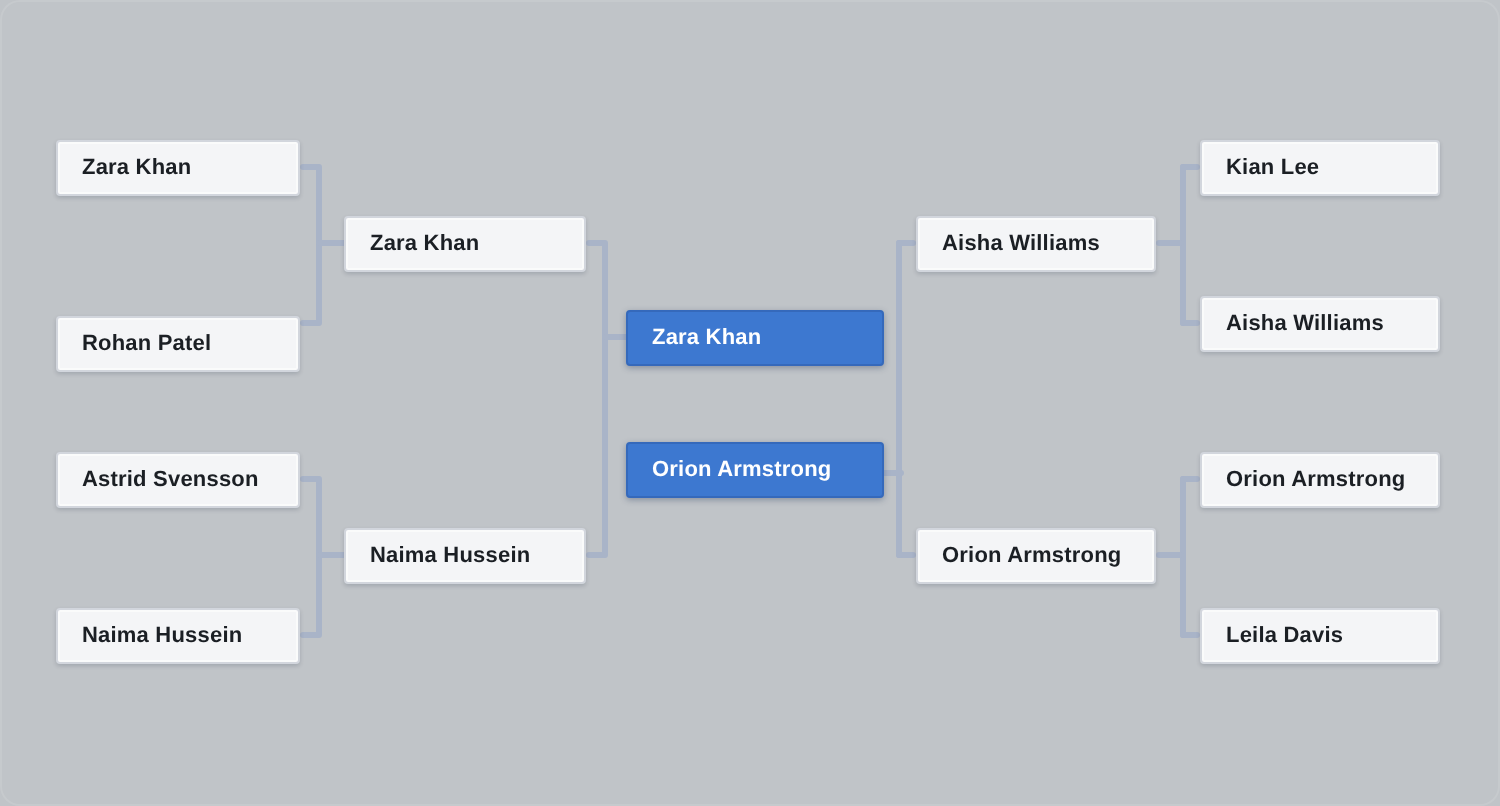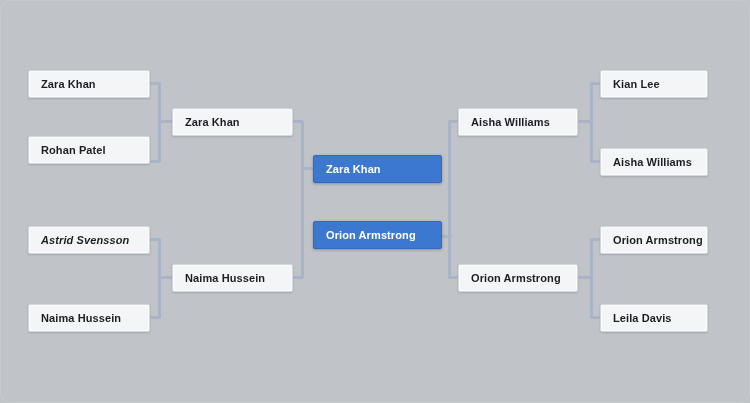--- a/index.html
+++ b/index.html
@@ -61,21 +61,21 @@
     position: absolute;
     background: #a9b4c8;
   }
   .conn.v { width: 3px; border-radius: 2px; }
   .conn.h { height: 3px; border-radius: 2px; }
 
   .r1-left   { left: 28px;  width: 122px; }
   .r2-left   { left: 172px; width: 121px; }
   .final-col { left: 313px; width: 129px; }
   .r2-right  { left: 458px; width: 120px; }
-  .r1-right  { left: 600px; width: 108px; }
+  .r1-right  { left: 600px; width: 120px; }
 </style>
 </head>
 <body>
 
 <div id="bracket-root">
 
   <div class="conn h" style="left:150px; top:82px;  width:10px;"></div>
   <div class="conn h" style="left:150px; top:160px; width:10px;"></div>
   <div class="conn v" style="left:158px; top:82px;  height:81px;"></div>
   <div class="conn h" style="left:158px; top:120px; width:16px;"></div>
@@ -101,24 +101,24 @@
   <div class="conn h" style="left:578px; top:276px; width:14px;"></div>
 
   <div class="conn h" style="left:448px; top:120px; width:10px;"></div>
   <div class="conn h" style="left:448px; top:276px; width:10px;"></div>
   <div class="conn v" style="left:448px; top:120px; height:159px;"></div>
   <div class="conn h" style="left:440px; top:235px; width:12px;"></div>
 
   <div class="slot r1-left" style="top:70px;">
     <span class="name">Zara Khan</span>
   </div>
-  <div class="slot r1-left" style="top:136px;">
+  <div class="slot r1-left" style="top:158px;">
     <span class="name">Rohan Patel</span>
   </div>
-  <div class="slot r1-left" style="top:226px;font-style:italic;">
+  <div class="slot r1-left" style="top:226px;">
     <span class="name">Astrid Svensson</span>
   </div>
   <div class="slot r1-left" style="top:304px;">
     <span class="name">Naima Hussein</span>
   </div>
 
   <div class="slot r2-left" style="top:108px;">
     <span class="name">Zara Khan</span>
   </div>
   <div class="slot r2-left" style="top:264px;">

